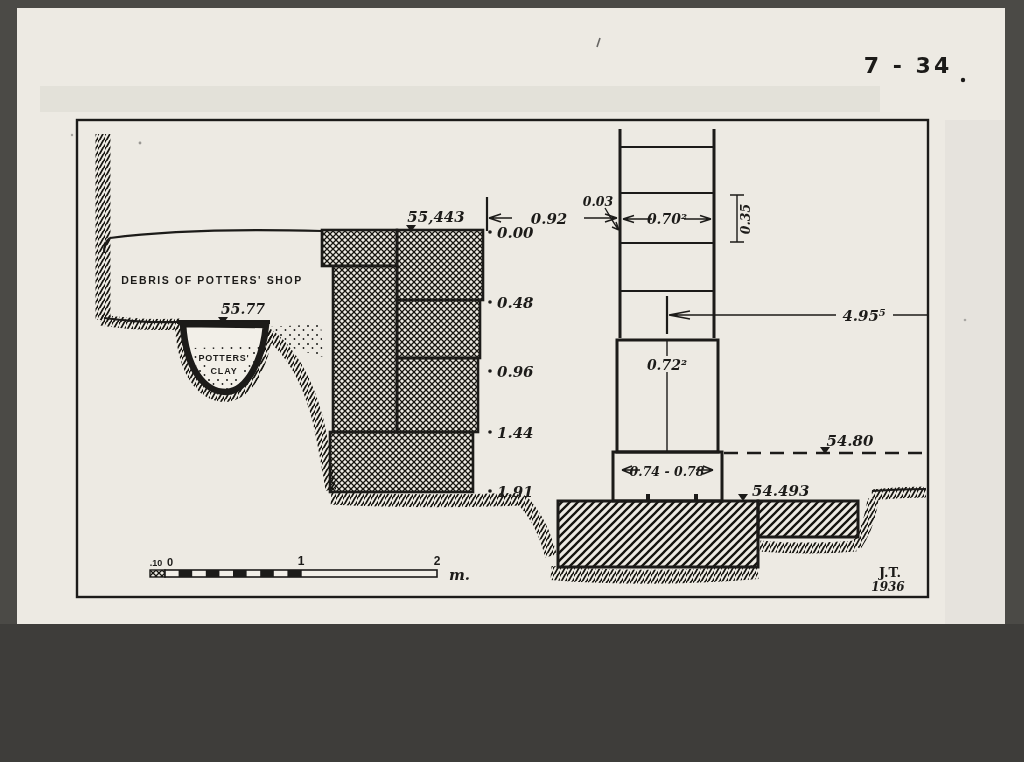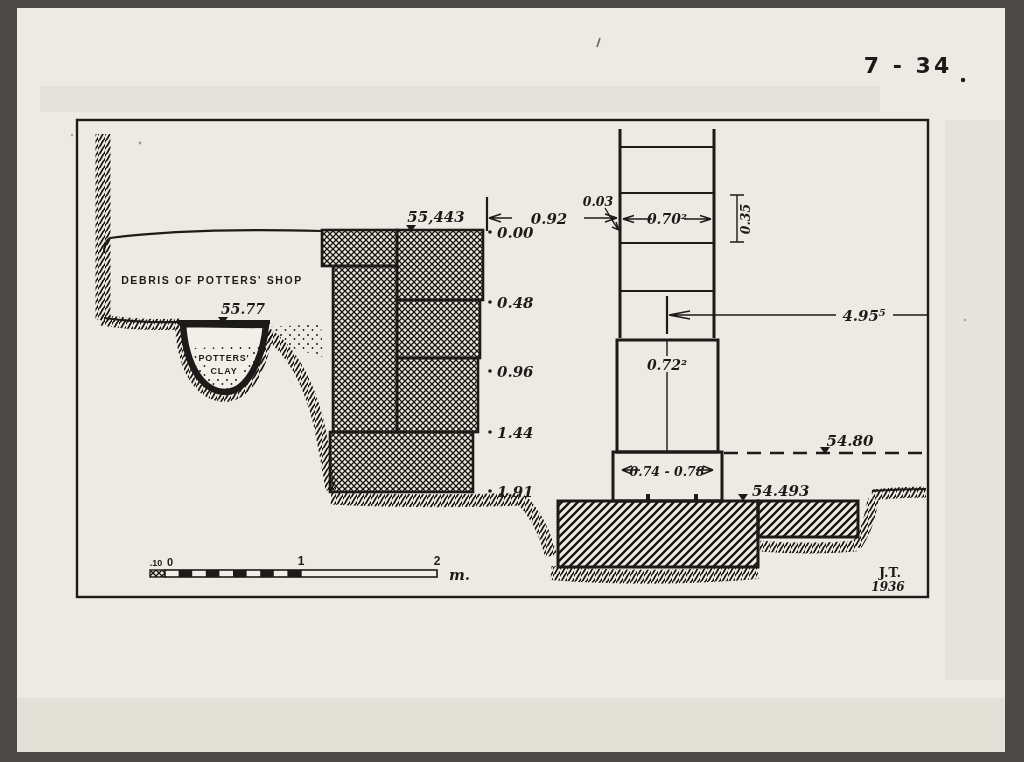--- a/index.html
+++ b/index.html
@@ -1,16 +1,16 @@
 <!DOCTYPE html>
 <html><head>
 <meta charset="utf-8">
 <style>
   html,body{margin:0;padding:0;background:#3e3d3a;}
-  .stage{position:relative;width:1024px;height:762px;overflow:hidden;
+  .stage{position:relative;width:1024px;height:624px;overflow:hidden;
          font-family:"DejaVu Serif", serif;}
   .stage svg{position:absolute;inset:0;display:block;}
 
   
   text{fill:#1c1b19;}
   .hand{font-family:"DejaVu Serif", serif;font-style:italic;font-weight:600;}
   .caps{font-family:"Liberation Sans", sans-serif;font-weight:700;}
   .fig{font-family:"DejaVu Sans", sans-serif;font-weight:800;letter-spacing:3px;}
   .sig{font-family:"DejaVu Serif", serif;font-weight:700;}
 

